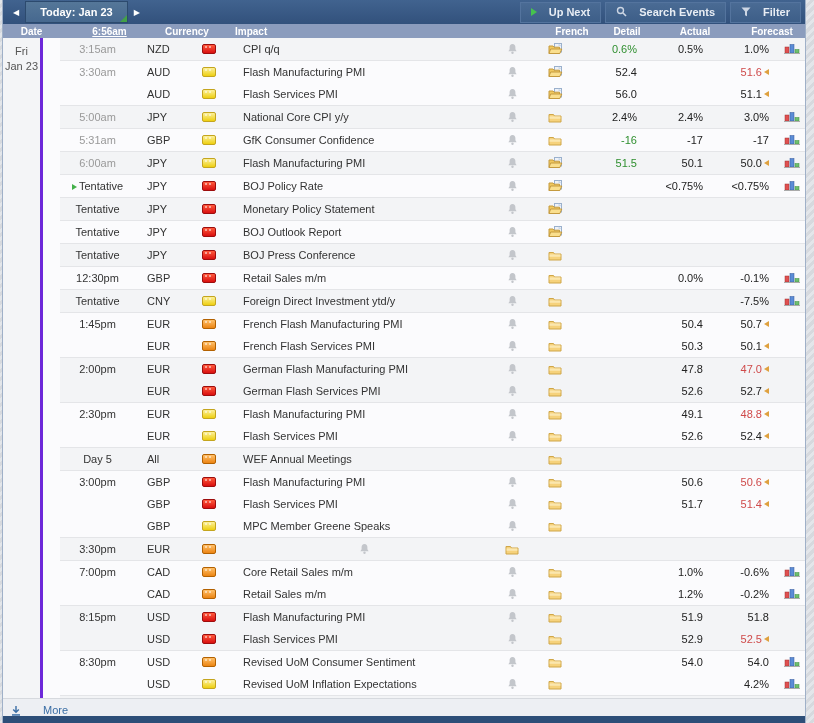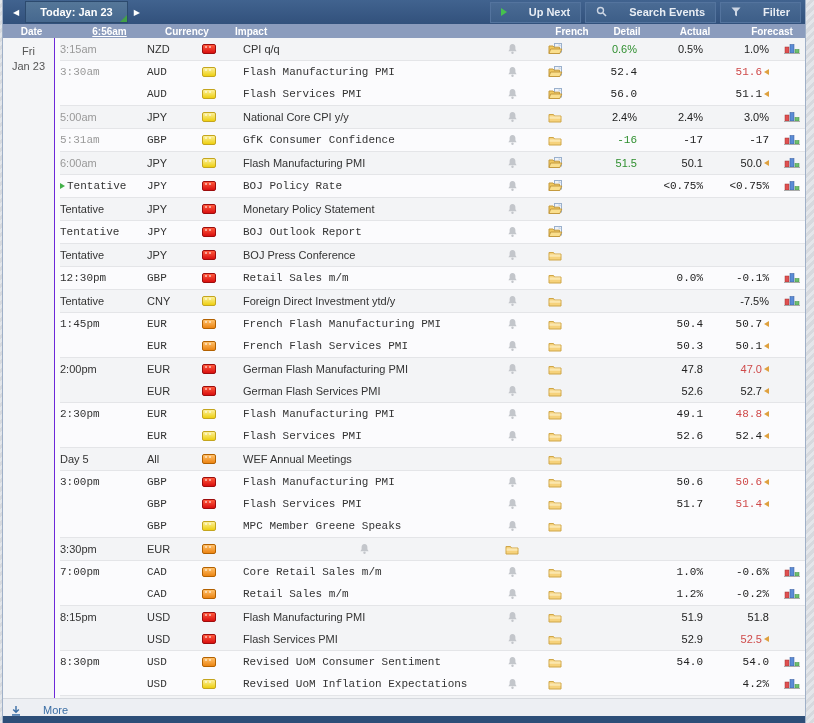--- a/index.html
+++ b/index.html
@@ -17,50 +17,50 @@
   .topbar { height:24px; background:linear-gradient(#41639
 0,#32517c); background:linear-gradient(#41638f,#32517c);
     display:flex; align-items:center; padding:0 4px; flex:0 0 24px; }
   .nav-arrow { color:#fff; font-size:8px; padding:3px 6px; cursor:pointer; }
   .today-btn { position:relative; background:linear-gradient(#557799,#46688f);
     border:1px solid #2c4a6e; color:#fff; font-weight:bold; font-size:11px;
     padding:4px 14px 4px; cursor:pointer; overflow:hidden; }
   .today-btn::after { content:''; position:absolute; right:0; bottom:0;
     border-left:7px solid transparent; border-bottom:7px solid #43a047; }
   .tb-spacer { flex:1; }
-  .tb-btn { display:flex; align-items:center; gap:22px;
+  .tb-btn { display:flex; align-items:center; gap:12px;
     background:linear-gradient(#4a6b94,#3d5e88); border:1px solid #54749e;
     color:#e8edf4; font-weight:bold; font-size:11px; padding:3px 10px 4px;
     margin-left:4px; cursor:pointer; }
   .play { width:0; height:0; border-left:6px solid #46c24e;
     border-top:4px solid transparent; border-bottom:4px solid transparent; }
 
   
   .colhead { height:14px; flex:0 0 14px; background:#8b9cbd; color:#fff;
     font-weight:bold; font-size:10px; display:grid; align-items:center;
     grid-template-columns:57px 75px 58px 42px 258px 38px 48px 64px 66px 66px 34px;gap:12px; }
   .colhead > div { white-space:nowrap; }
   .h-center { text-align:center; }
   .h-left { padding-left:6px; }
   .h-right { text-align:right; padding-right:6px; }
   .h-time { text-decoration:underline; text-align:center; cursor:pointer; }
 
   
   .body { flex:0 0 660px; position:relative; background:#fbfbfd; overflow:hidden; }
-  .date-rail { position:absolute; left:0; top:0; bottom:0; width:52px;
-    background:#f4f5f7; border-right:1px solid #6d28d9; text-align:center;
+  .date-rail { position:absolute; left:0; top:0; bottom:0; width:40px;
+    background:#f4f5f7; border-right:3px solid #6d28d9; text-align:center;
     color:#555; padding-top:6px; line-height:15px; }
   .rows { margin-left:57px; }
   .group { border-top:1px solid #e4e5e8; }
   .group:first-child { border-top:none; }
   .stripe-a { background:#f3f4f6; }
-  .stripe-b { background:#fbfbfd;font-family:Liberation Mono, monospace; }
+  .stripe-b { background:#fbfbfd; }
   .row { height:22px; display:grid; align-items:center;
     grid-template-columns:75px 58px 42px 258px 38px 48px 64px 66px 66px 34px; }
-  .c-time { white-space:nowrap; }
+  .c-time { text-align:center; white-space:nowrap; }
   .c-time.past .t-label { color:#999; }
   .c-time.sched .t-label { color:#333; }
   .upnext-marker { display:inline-block; width:0; height:0; margin-right:2px;
     border-left:5px solid #43b049; border-top:3.5px solid transparent;
     border-bottom:3.5px solid transparent; vertical-align:middle; }
   .c-cur { padding-left:12px; }
   .c-imp { display:flex; align-items:center; padding-left:9px; }
   .impact { width:14px; height:10px; border-radius:2px; position:relative; }
   .impact::before { content:''; position:absolute; top:1px; left:2px; right:2px;
     height:2px; opacity:.55;

